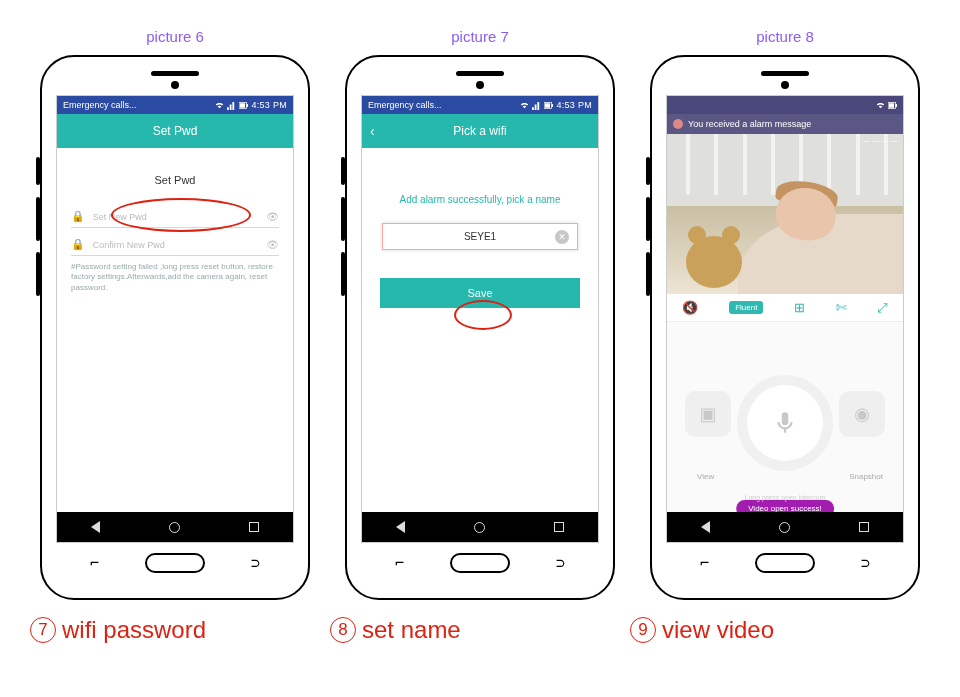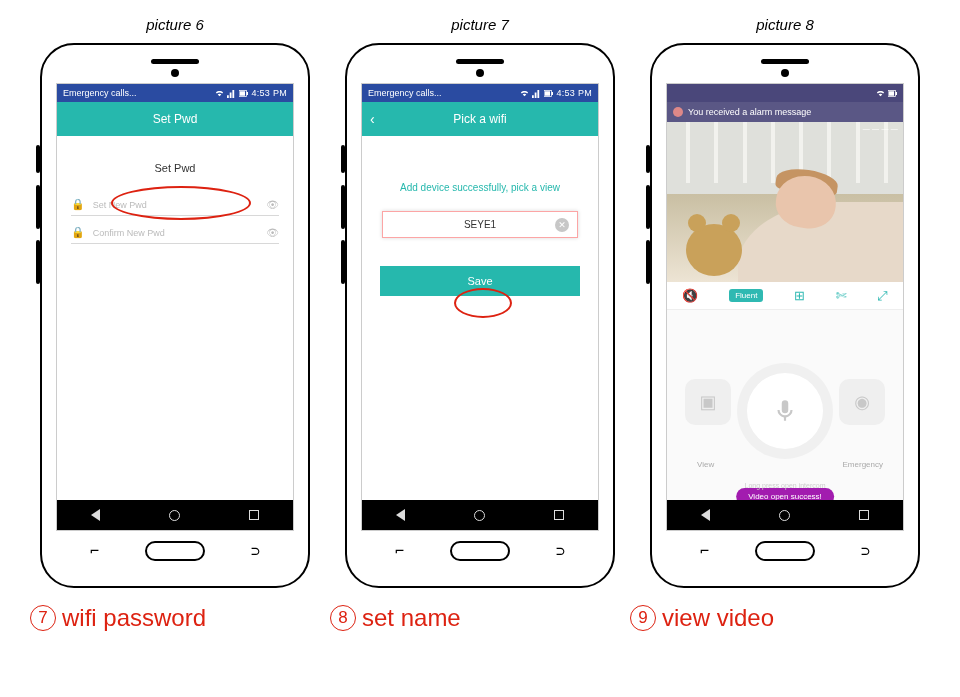--- a/index.html
+++ b/index.html
@@ -1,19 +1,19 @@
 <!DOCTYPE html>
 <html><head>
 <meta charset="utf-8">
 <style>
 * { box-sizing: border-box; margin: 0; padding: 0; }
 body { font-family: Arial, sans-serif; background: #fff; width: 960px; height: 697px; padding: 8px 30px; }
 .row { display: flex; justify-content: space-between; }
 .col { flex: 0 0 290px; display: flex; flex-direction: column; align-items: center; }
-.pic-label { font-size: 15px; color: #000000; margin: 8px 0 10px; font-style: italic; }
+.pic-label { font-size: 15px; color: #8b5cf6; margin: 20px 0 10px; }
 
 
 .phone { width: 270px; height: 545px; border: 2px solid #000; border-radius: 34px; position: relative; background: #fff; padding: 38px 14px 18px; }
 .phone::before { content: ""; position: absolute; left: 50%; top: 14px; transform: translateX(-50%); width: 48px; height: 5px; background: #000; border-radius: 3px; }
 .phone::after  { content: ""; position: absolute; left: 50%; top: 24px; transform: translateX(-50%); width: 8px; height: 8px; background: #000; border-radius: 50%; }
 .side-btn { position:absolute; left:-6px; background:#000; width:4px; border-radius:2px; }
 .sb1{top:100px;height:28px;} .sb2{top:140px;height:44px;} .sb3{top:195px;height:44px;}
 
 
 .screen { width: 100%; height: 448px; background: #fff; position: relative; overflow: hidden; border:1px solid #ccc; }
@@ -135,20 +135,21 @@
               <span class="ph">Set New Pwd</span>
               <span class="eye-ic">👁</span>
             </div>
             <div class="in-row">
               <span class="lock-ic">🔒</span>
               <span class="ph">Confirm New Pwd</span>
               <span class="eye-ic">👁</span>
             </div>
             <div class="anno" style="left:40px;top:-8px;width:140px;height:34px;"></div>
           </div>
+          <div class="note">#Password setting failed ,long press reset button, restore factory settings.Afterwards,add the camera again, reset password.</div>
         </div>
         <div class="navbar">
           <span class="tri"></span>
           <span class="nav-ic circ"></span>
           <span class="nav-ic sq"></span>
         </div>
       </div>
       <div class="hw-row">
         <span class="hw-sym">⌐</span>
         <span class="hw-pill"></span>
@@ -179,21 +180,21 @@
                 <rect x="10" y="2" width="2" height="4" fill="#fff"></rect>
               </svg>
             <span>4:53 PM</span>
           </span>
         </div>
         <div class="appbar">
           <span class="back">‹</span>
           <span>Pick a wifi</span>
         </div>
         <div class="screen-body">
-          <div class="success-msg">Add device successfully, pick a view</div>
+          <div class="success-msg">Add alarm successfully, pick a name</div>
           <div class="name-box">
             <span class="val">SEYE1</span>
             <span class="clear">✕</span>
           </div>
           <div style="position:relative;">
             <div class="btn-primary">Save</div>
             <div class="anno" style="left:78px;top:22px;width:58px;height:30px;"></div>
           </div>
         </div>
         <div class="navbar">
@@ -259,21 +260,21 @@
         </div>
         <div class="actions-area">
           <div class="side-action sa-left">▣</div>
           <div class="act-label al-left">View</div>
           <div class="mic-circle">
             <svg width="26" height="26" viewBox="0 0 24 24">
                 <path fill="#c8c8c8" d="M12 14a3 3 0 0 0 3-3V5a3 3 0 0 0-6 0v6a3 3 0 0 0 3 3zm5-3a5 5 0 0 1-10 0H5a7 7 0 0 0 6 6.9V21h2v-3.1A7 7 0 0 0 19 11z"></path>
               </svg>
           </div>
           <div class="side-action sa-right">◉</div>
-          <div class="act-label al-right">Emergency</div>
+          <div class="act-label al-right">Snapshot</div>
           <div class="toast">Video open success!</div>
           <div class="hint">Long press open intercom</div>
         </div>
         <div class="navbar">
           <span class="tri"></span>
           <span class="nav-ic circ"></span>
           <span class="nav-ic sq"></span>
         </div>
       </div>
       <div class="hw-row">

